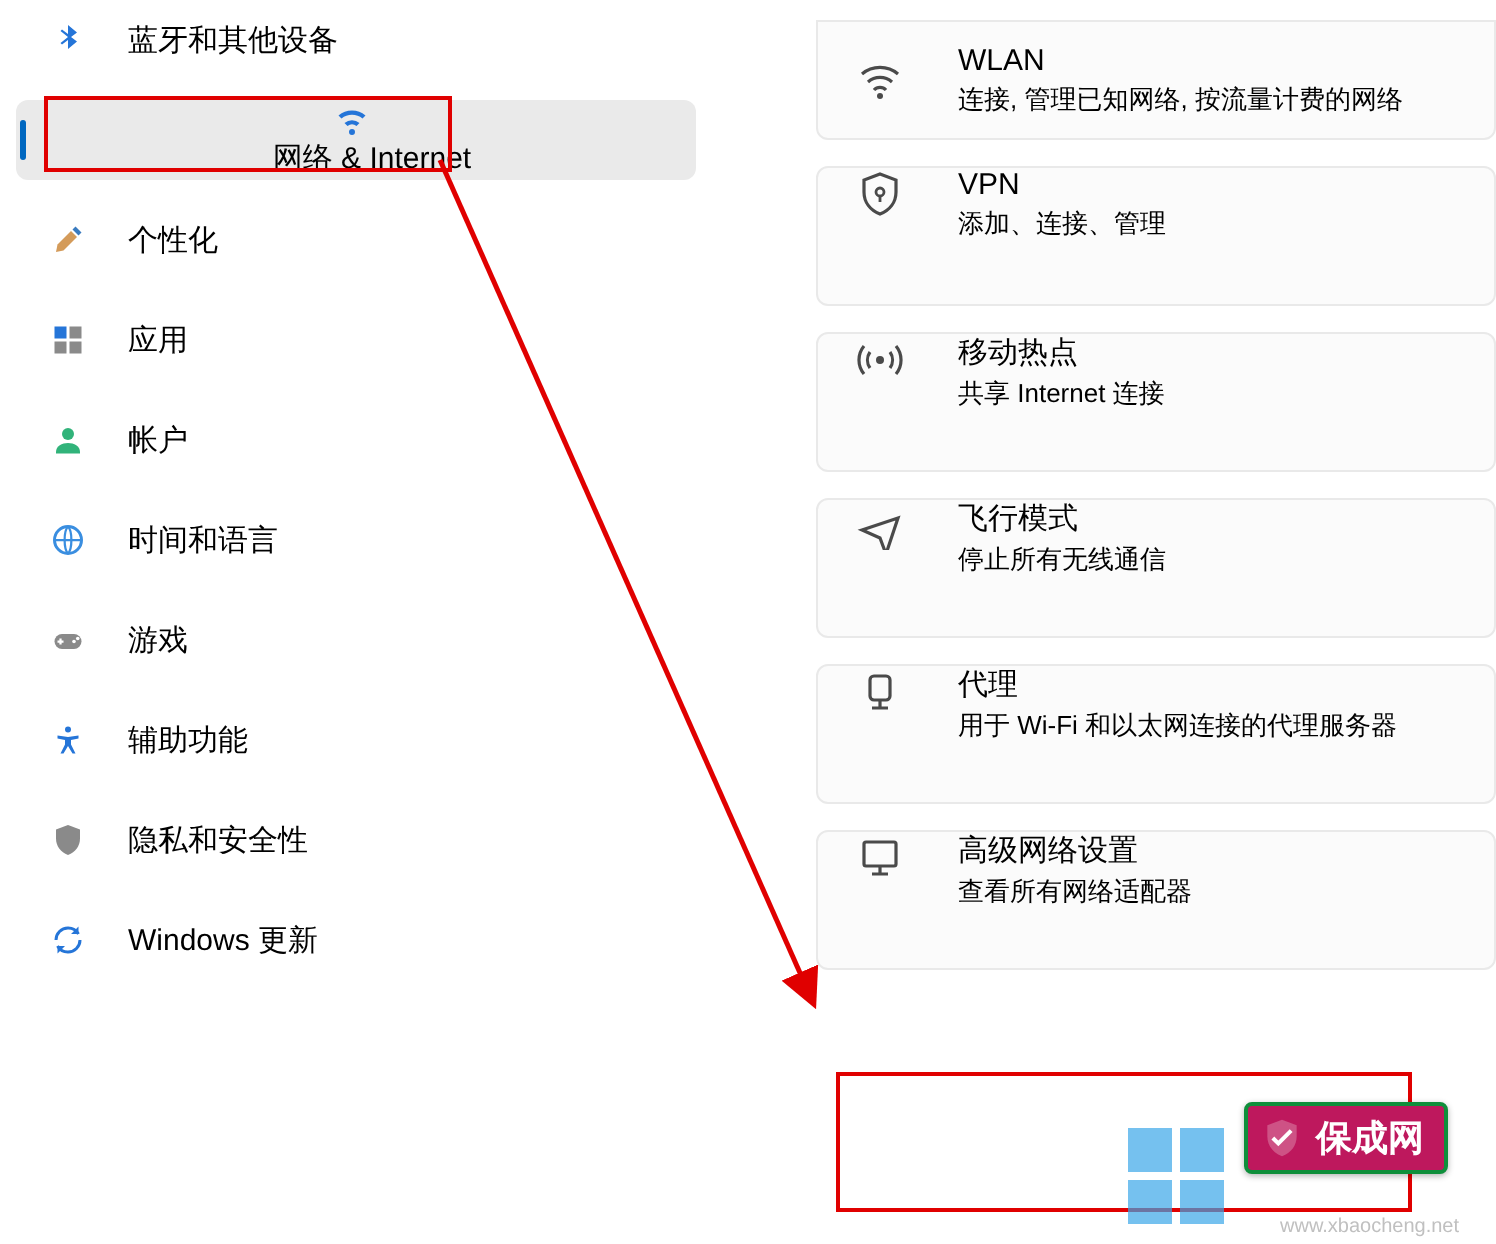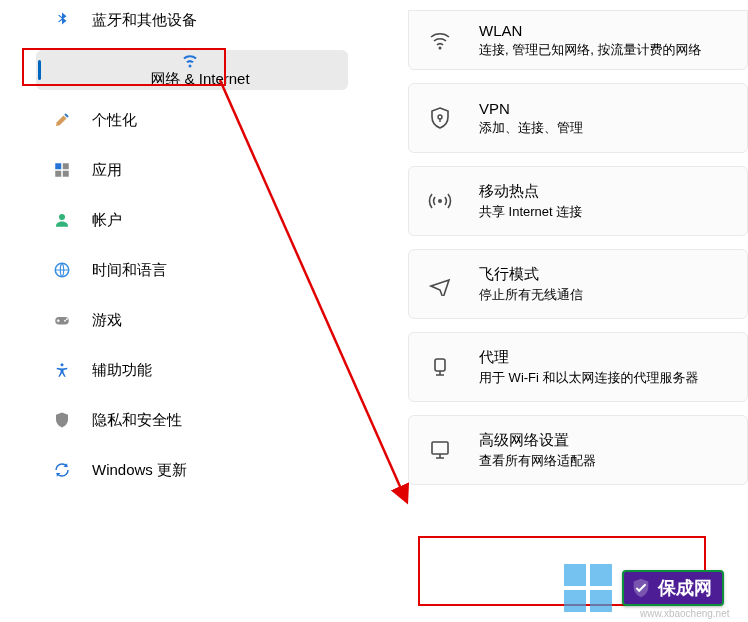--- a/index.html
+++ b/index.html
@@ -13,21 +13,21 @@
     position: relative;
   }
   .container {
     display: flex;
     width: 100%;
     height: 100%;
   }
   .sidebar {
     width: 360px;
     padding-top: 0;
-    padding-left: 36px;
+    padding-left: 8px;
     padding-right: 10px;
     box-sizing: border-box;
   }
   .sidebar-item {
     display: flex;
     align-items: center;
     height: 40px;
     border-radius: 6px;
     padding-left: 16px;
     margin-bottom: 10px;
@@ -72,21 +72,21 @@
     padding-left: 50px;
     padding-top: 12px;
   }
   .main-tile {
     background: #fbfbfb;
     border: 1px solid #e9e9e9;
     border-radius: 6px;
     height: 70px;
     margin-bottom: 10px;
     display: flex;
-    align-items: center;
+    align-items: flex-start;
     padding-left: 18px;
     cursor: pointer;
     box-sizing: border-box;
     width: 340px;
     margin-top: 13px;
   }
   .main-tile.first {
     margin-top: -2px;
     height: 60px;
     border-top-left-radius: 0;
@@ -131,24 +131,24 @@
   }
   .watermark-logo {
     position: absolute;
     left: 560px;
     top: 560px;
     pointer-events: none;
   }
   .watermark-badge {
     position: absolute;
     left: 622px;
-    top: 570px;
-    display: flex;
-    align-items: center;
-    background: #4c1d95;
+    top: 551px;
+    display: flex;
+    align-items: center;
+    background: #be185d;
     border: 2px solid #0e8f3b;
     border-radius: 4px;
     padding: 4px 10px 4px 6px;
     box-shadow: 0 1px 3px rgba(0,0,0,0.3);
     pointer-events: none;
   }
   .watermark-badge .wm-icon {
     width: 22px;
     height: 22px;
     margin-right: 6px;

